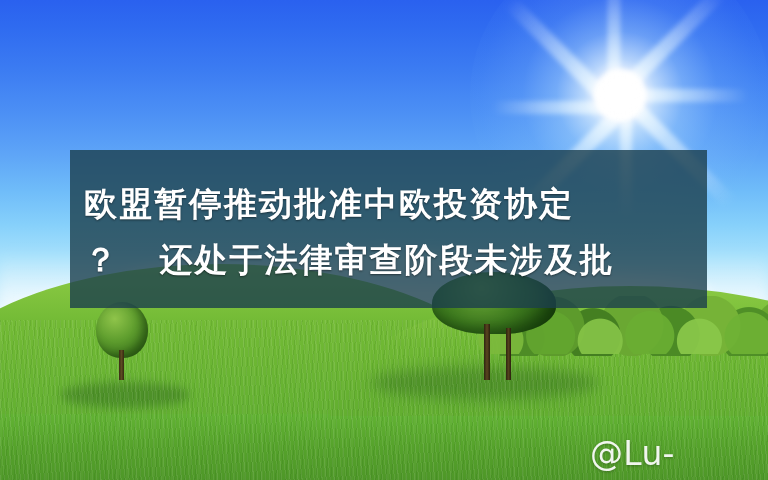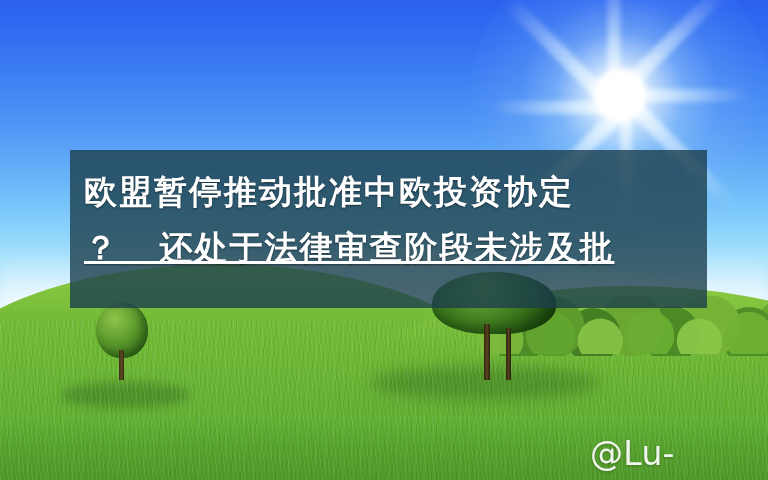--- a/index.html
+++ b/index.html
@@ -135,35 +135,35 @@
   }
 
   
   .cloud{position:absolute;border-radius:50%;background:rgba(255,255,255,.88);filter:blur(7px);}
 
   
   .overlay{
     position:absolute;left:70px;top:150px;width:637px;height:158px;
     background:rgba(28,62,76,.80);
     box-sizing:border-box;
-    padding:14px 0 0 0;
-    display:flex;flex-direction:column;justify-content:flex-start;
+    padding:6px 0 0 0;
+    display:flex;flex-direction:column;justify-content:center;
   }
   .headline{
     font-family:"DejaVu Serif","Liberation Serif",serif;
     color:#ffffff;
     font-weight:700;
     font-size:33px;
     line-height:56px;
     letter-spacing:2px;
     padding:0 14px;
     text-shadow:0 1px 2px rgba(0,0,0,.45);
     white-space:pre;
   }
-  .line2{padding-left:14px;text-decoration:underline;}
+  .line2{padding-left:14px;}
 
   
   .watermark{
     position:absolute;left:590px;top:434px;
     color:rgba(255,255,255,.92);
     font-size:33px;
     letter-spacing:.3px;
     text-shadow:0 1px 3px rgba(0,0,0,.28);
     font-family:"DejaVu Sans","Liberation Sans",sans-serif;
   }

